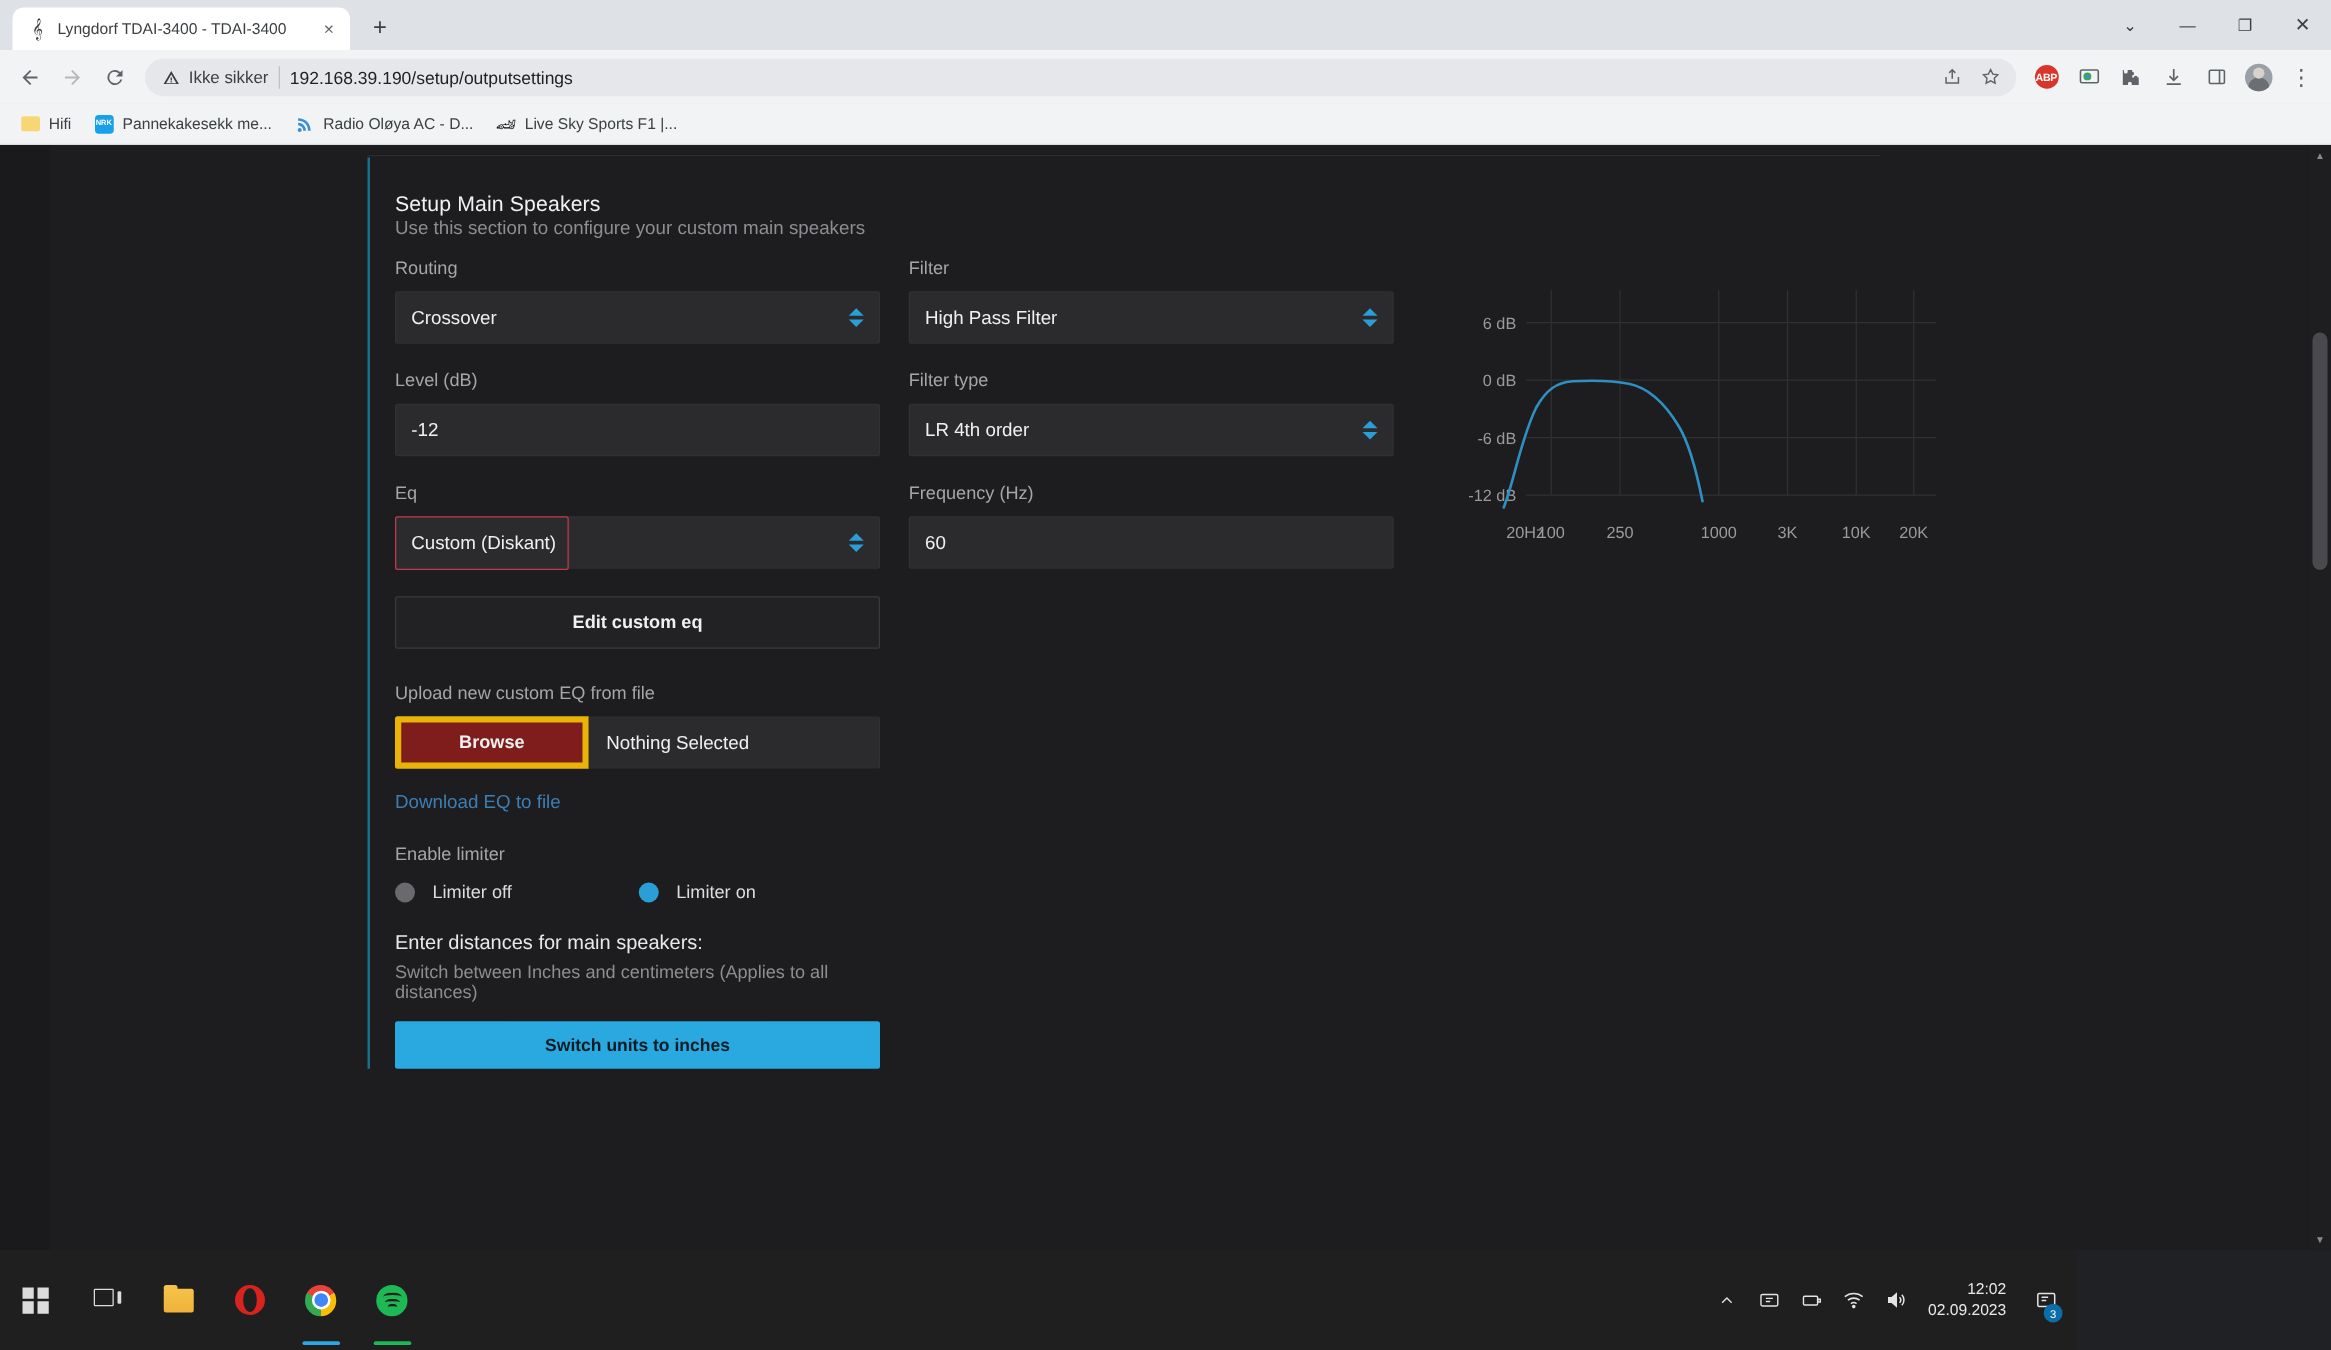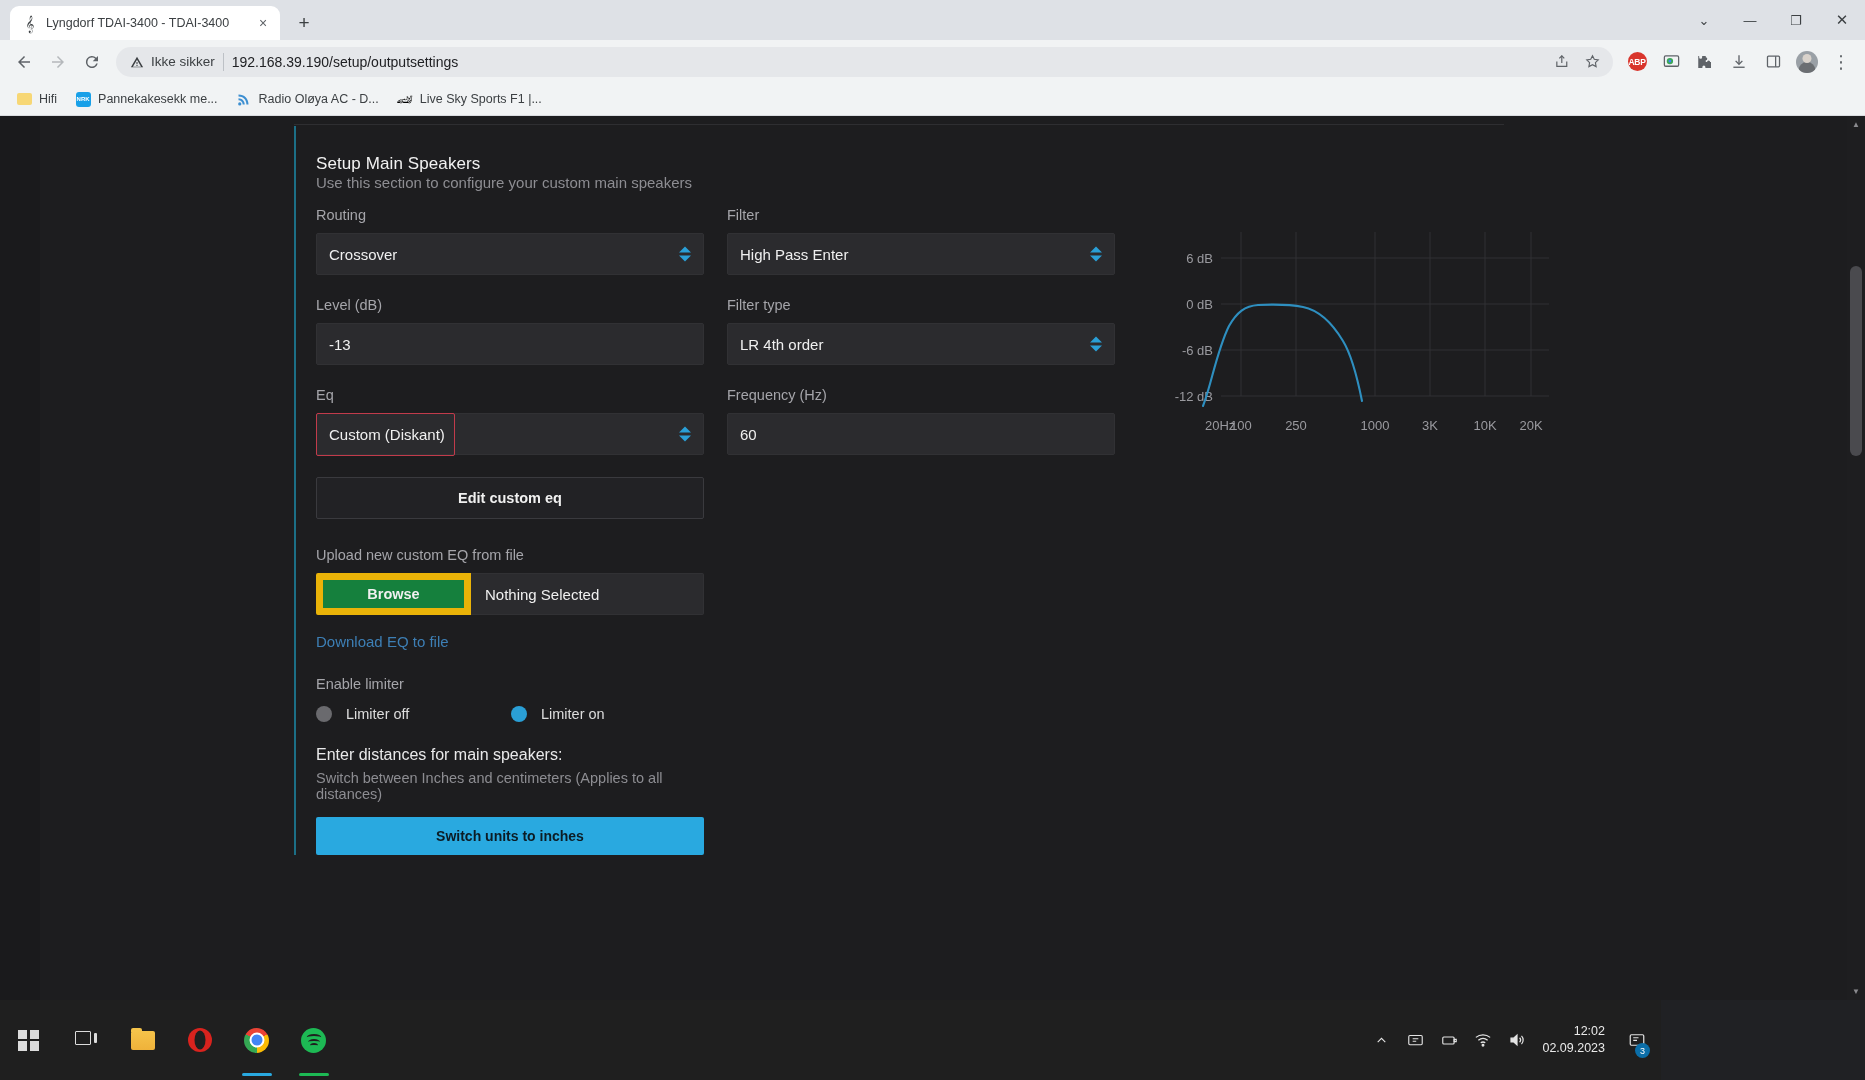--- a/index.html
+++ b/index.html
@@ -99,21 +99,21 @@
   .eq-highlight { position:absolute; left: -1px; top: -1px; width: 139px; height: 43px;
     border: 1.6px solid #c23b4b; border-radius: 2px; pointer-events:none; }
 
   .btn-dark {
     width: 388px; height: 42px; background:#222225; border:1px solid #3a3a3e; border-radius:2px;
     display:flex; align-items:center; justify-content:center;
     font-size: 14.5px; color:#f0f0f0; font-weight: bold; margin-top: 2px;
   }
   .upload-label { font-size: 14.5px; color:#a5a5aa; margin-top: 28px; margin-bottom: 10px; }
   .filerow { display:flex; width: 388px; height: 42px; }
-  .browse-btn { width: 155px; background:#15803d; border:7px solid #eab308; border-radius:2px 0 0 2px;
+  .browse-btn { width: 155px; background:#7f1d1d; border:5px solid #eab308; border-radius:2px 0 0 2px;
      display:flex; align-items:center; justify-content:center; font-size:14.5px; color:#f0f0f0; font-weight:bold; }
   .file-name { flex:1 1 auto; background:#2b2b2e; border:1px solid #313134; border-left:none;
      border-radius:0 2px 2px 0; display:flex; align-items:center; padding-left: 14px;
      font-size:15px; color:#f0f0f0; }
   .link { font-size: 15px; color:#3d7fb5; margin-top: 18px; display:inline-block; }
 
   .limiter-label { font-size:14.5px; color:#a5a5aa; margin-top: 25px; }
   .radios { display:flex; align-items:center; margin-top: 14px; }
   .radio { display:flex; align-items:center; gap: 14px; }
   .radio.r1 { width: 195px; }
@@ -324,21 +324,21 @@
                   <span class="spin">
                       <i class="up"></i>
                       <i class="dn"></i>
                     </span>
                 </div>
               </div>
 
               <div class="fld">
                 <div class="fld-label">Level (dB)</div>
                 <div class="control">
-                  <span class="val">-13</span>
+                  <span class="val">-12</span>
                 </div>
               </div>
 
               <div class="fld">
                 <div class="fld-label">Eq</div>
                 <div class="control">
                   <span class="val">Custom (Diskant)</span>
                   <span class="eq-highlight"></span>
                   <span class="spin">
                       <i class="up"></i>
@@ -371,21 +371,21 @@
 
               <div class="dist-title">Enter distances for main speakers:</div>
               <div class="dist-sub">Switch between Inches and centimeters (Applies to all distances)</div>
               <div class="btn-primary">Switch units to inches</div>
             </div>
 
             <div class="col">
               <div class="fld">
                 <div class="fld-label">Filter</div>
                 <div class="control">
-                  <span class="val">High Pass Enter</span>
+                  <span class="val">High Pass Filter</span>
                   <span class="spin">
                       <i class="up"></i>
                       <i class="dn"></i>
                     </span>
                 </div>
               </div>
 
               <div class="fld">
                 <div class="fld-label">Filter type</div>
                 <div class="control">

